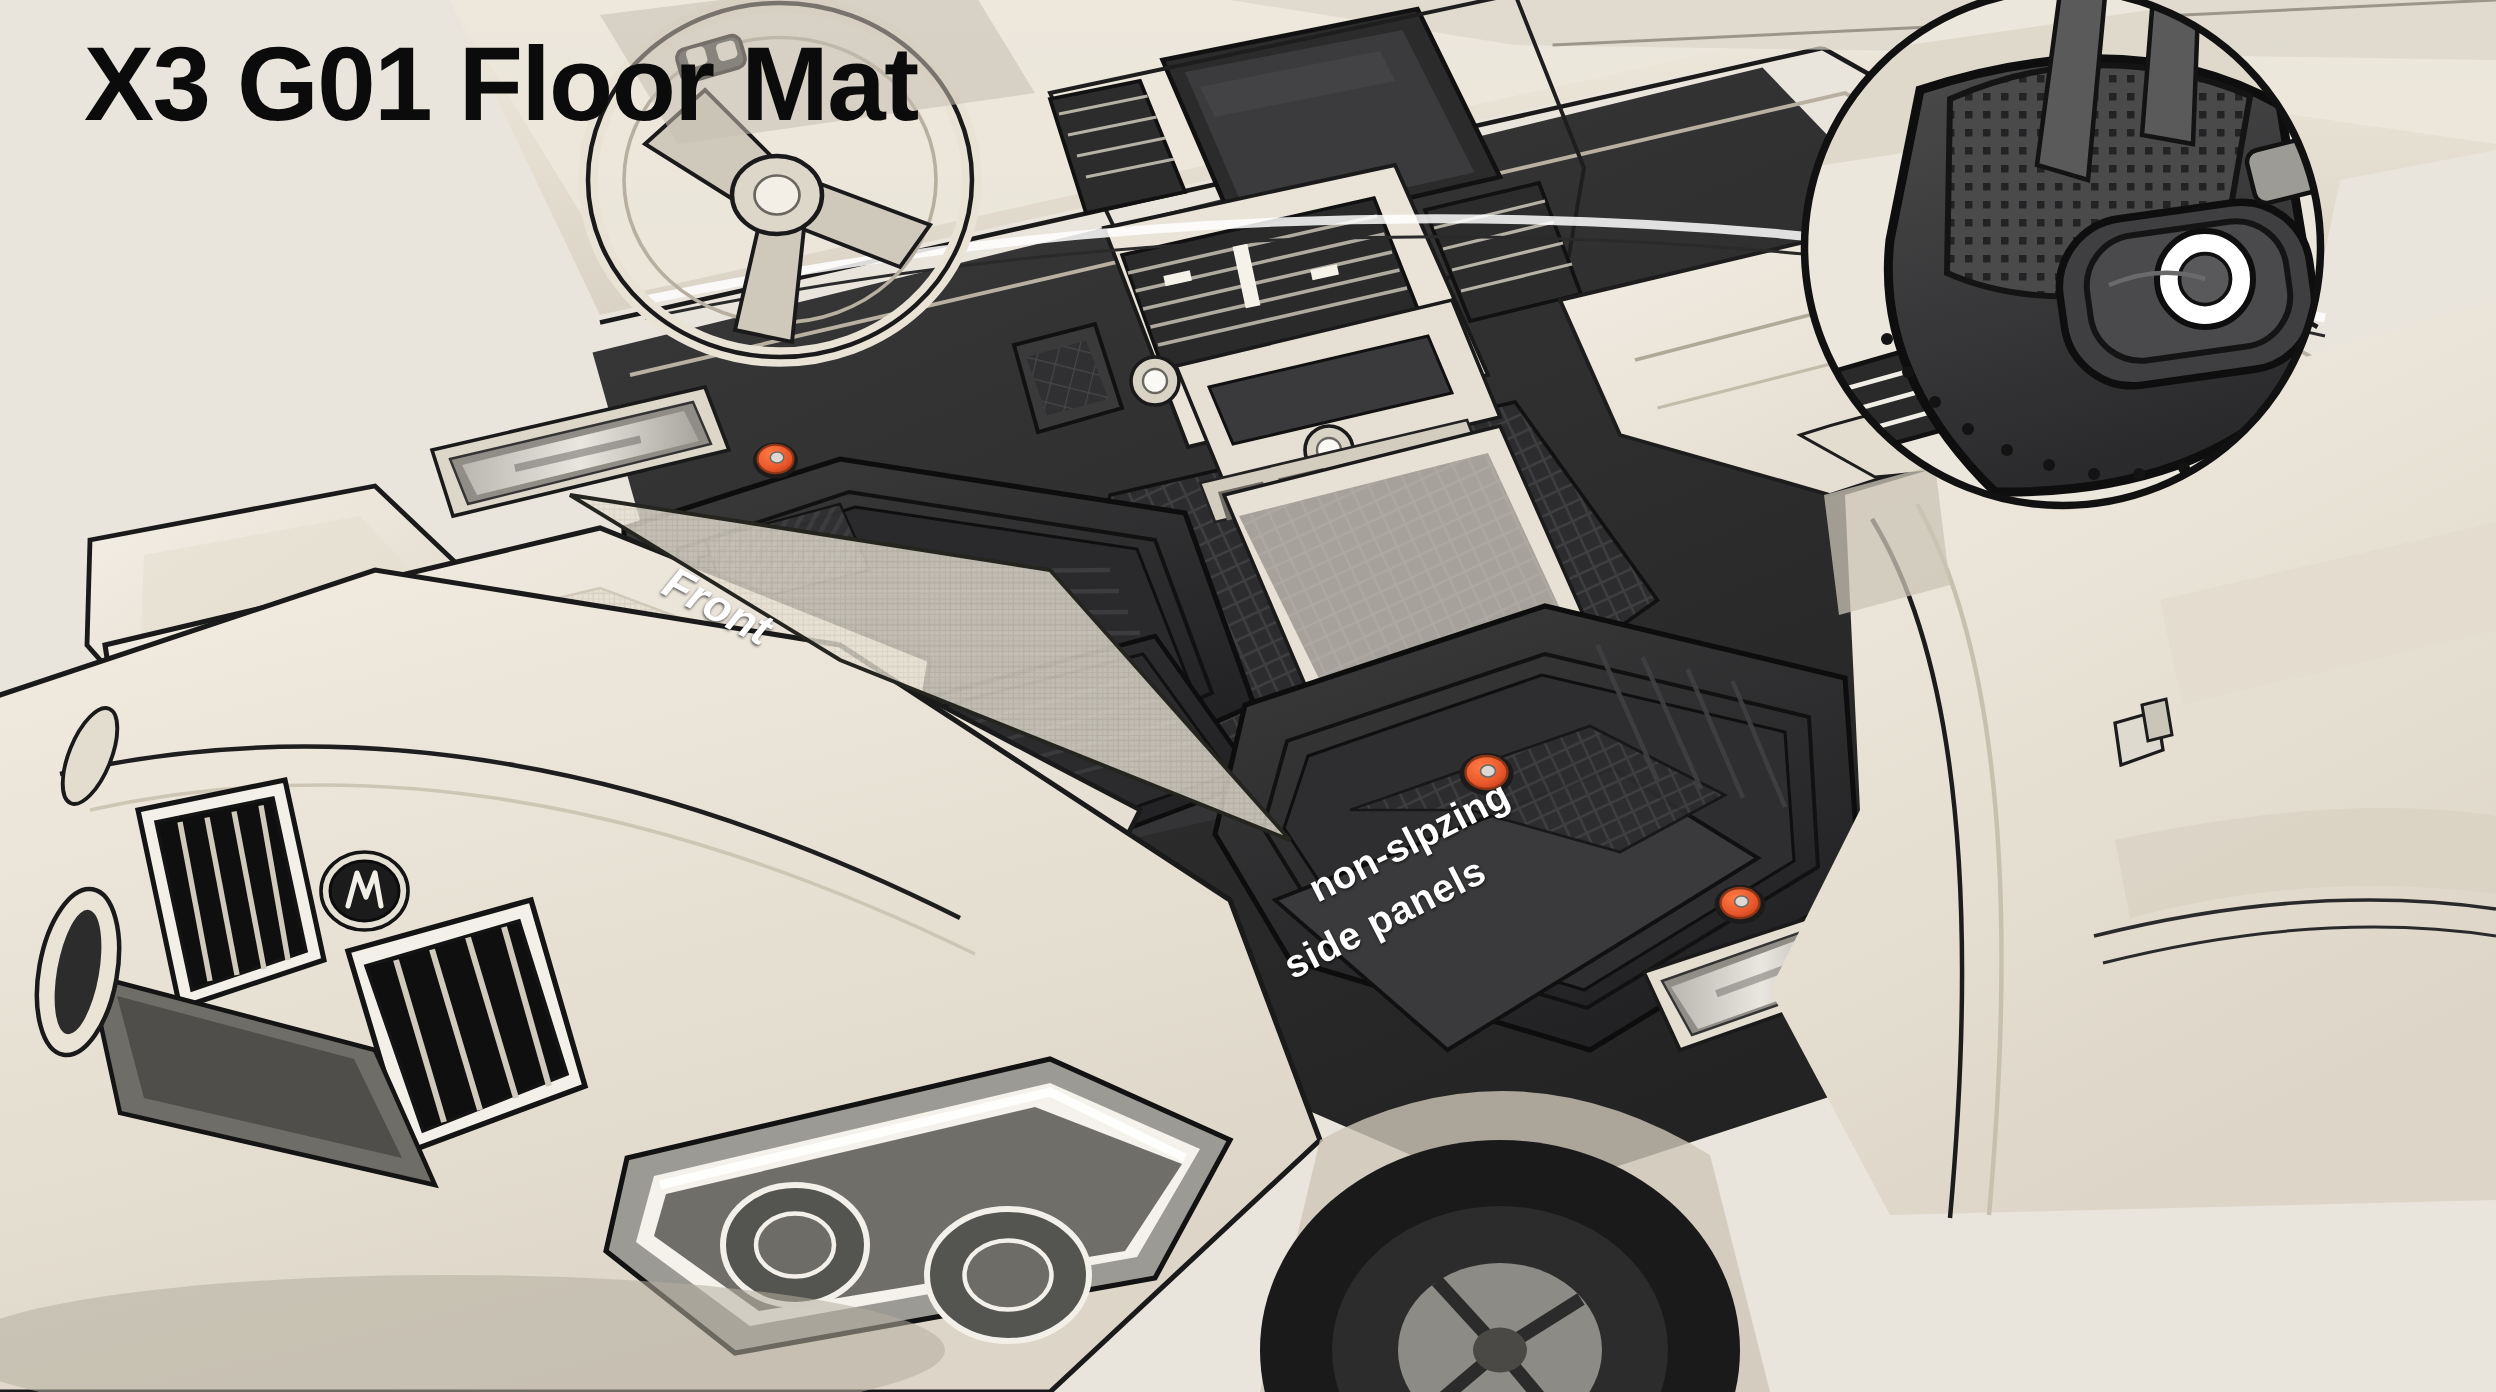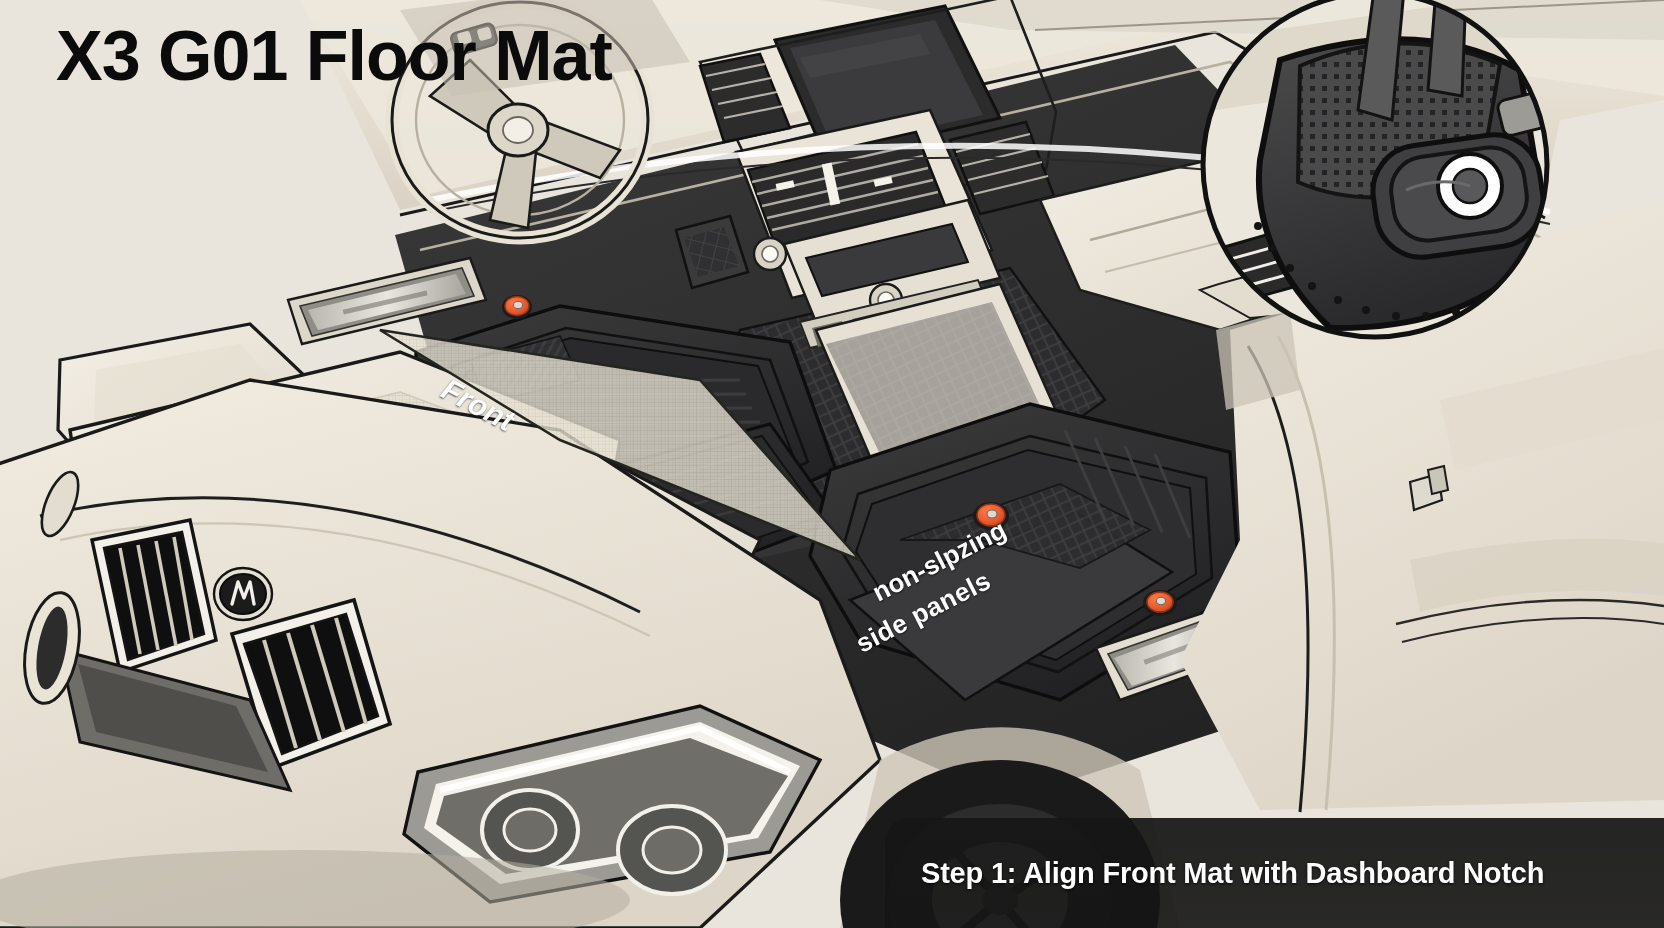--- a/index.html
+++ b/index.html
@@ -508,17 +508,14 @@
     <span class="title-line1">X3 G01 Floor Mat</span>
   </div>
 
   <div class="mat-label" id="front-label">Front</div>
 
   <div class="mat-label" id="nonslip-label">
     <span class="l1">non-slpzing</span>
     <span class="l2">side  panels</span>
   </div>
 
-  <div id="caption-bar">
-    <span id="caption-text">Step 1: Align Front Mat with Dashboard Notch</span>
-  </div>
 
 </div>
 
 </body></html>

